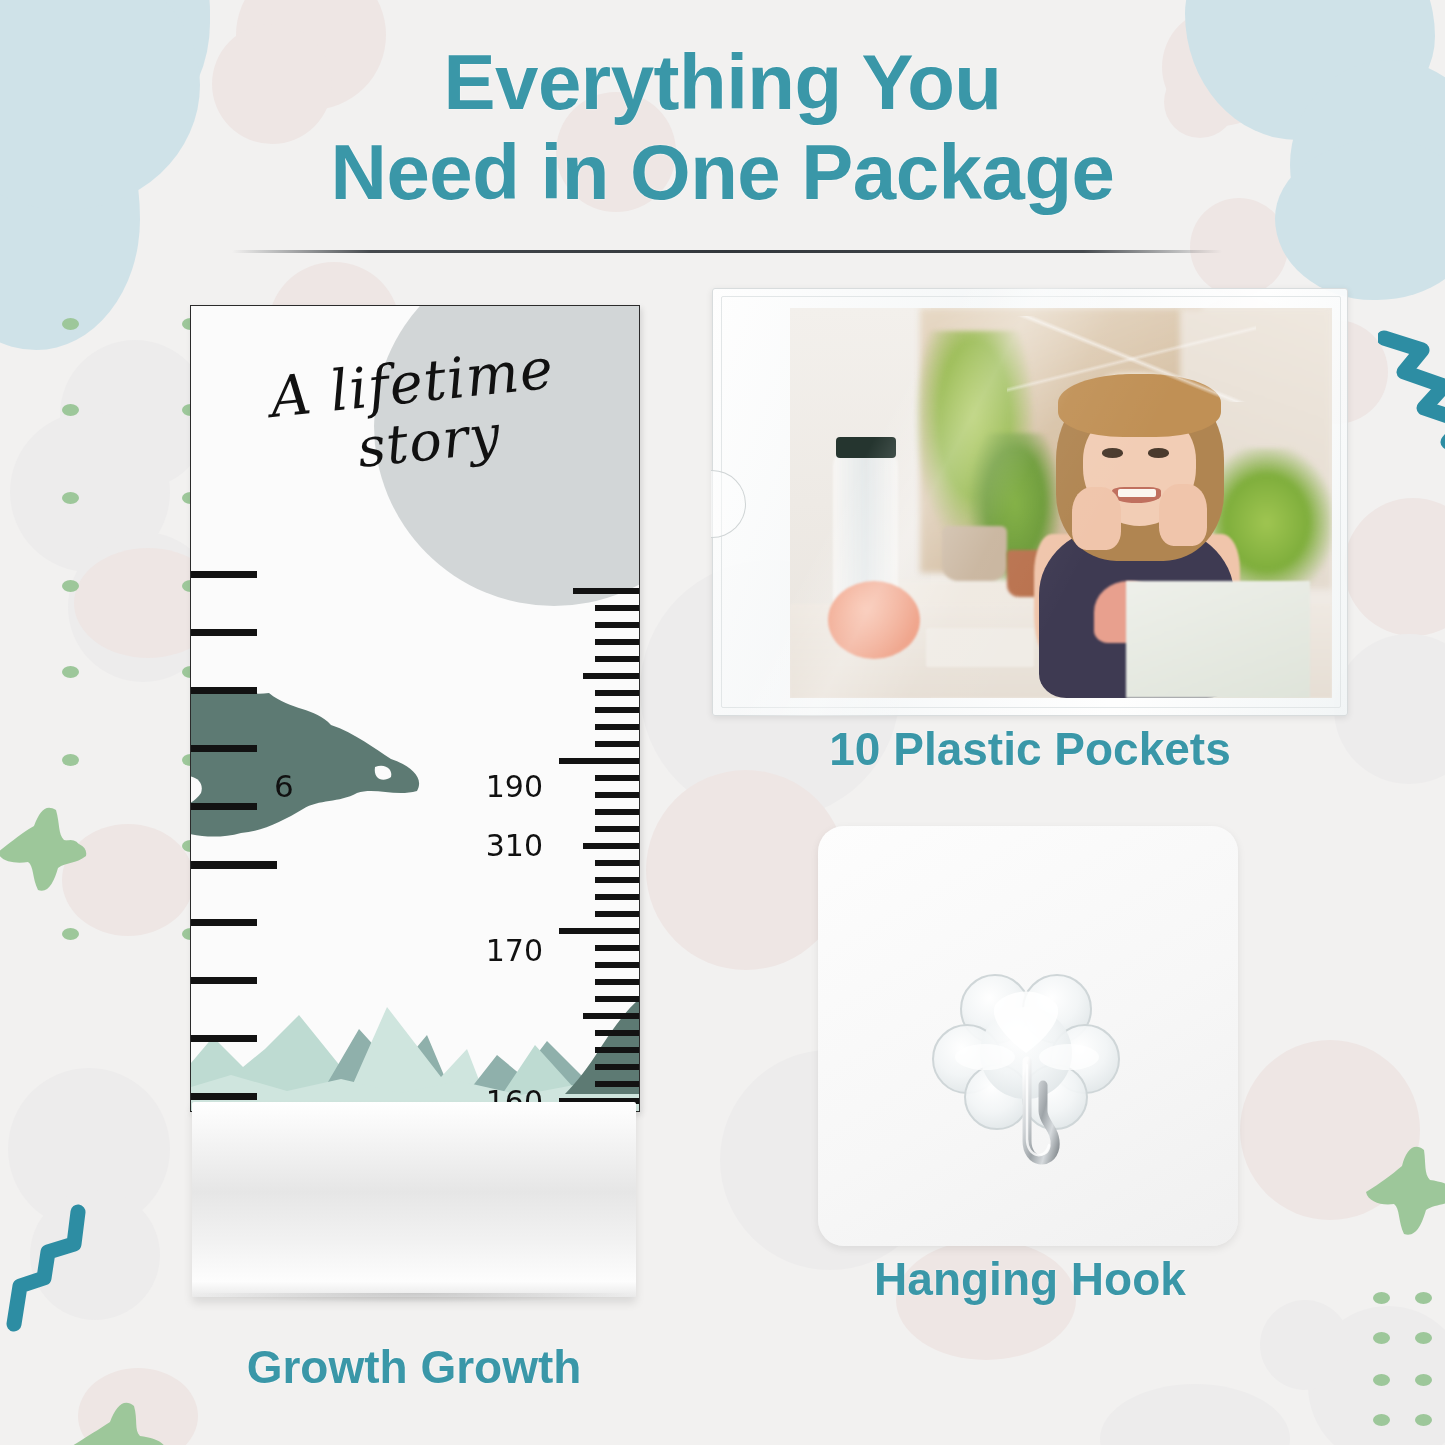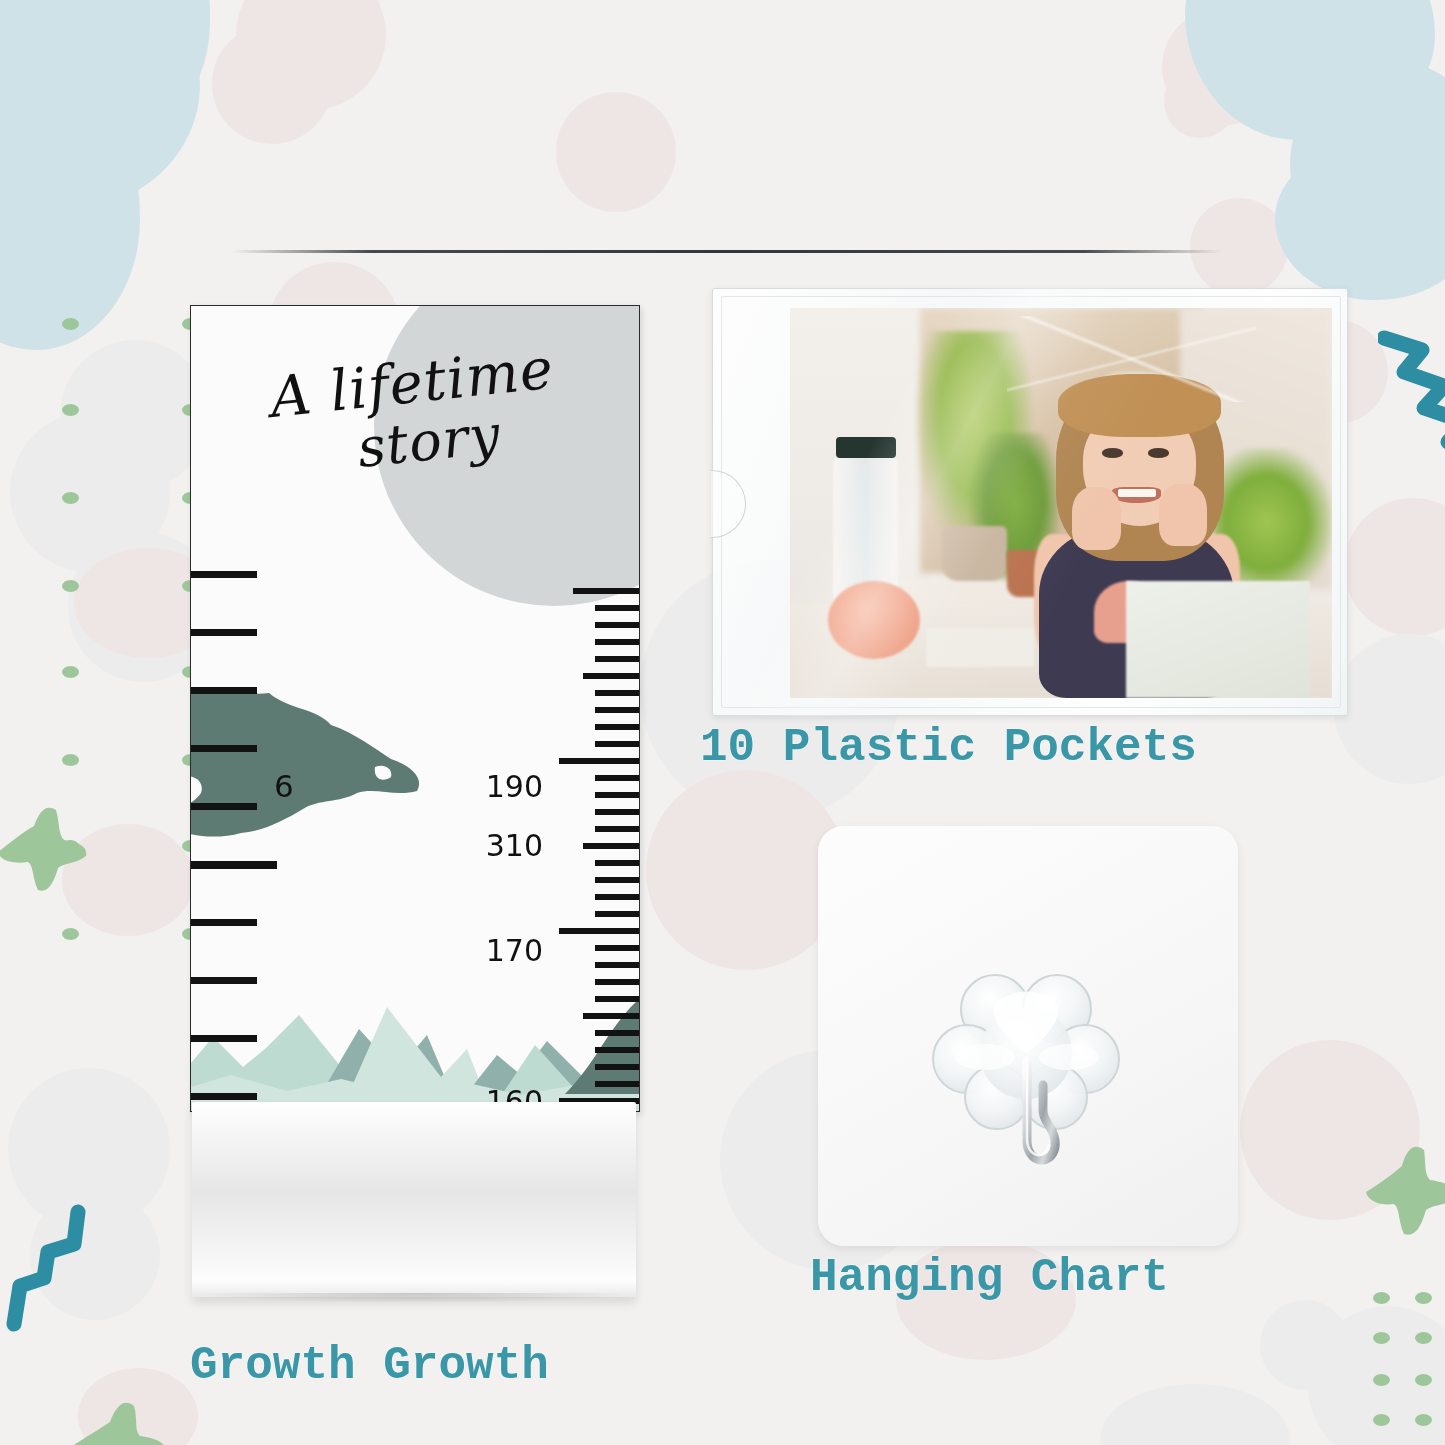--- a/index.html
+++ b/index.html
@@ -80,22 +80,22 @@
     background:linear-gradient(to bottom,#ffffff 0%,#f5f5f5 18%,#e6e6e6 46%,#f2f2f2 72%,#fdfdfd 92%,#e9e9e9 100%);
     border-radius:2px;
     box-shadow:0 6px 10px rgba(0,0,0,.10);
   }
   .gc-roll:after{
     content:"";position:absolute;left:0;right:0;bottom:-6px;height:10px;
     background:radial-gradient(ellipse at 50% 0%,rgba(0,0,0,.16),rgba(0,0,0,0) 70%);
   }
 
   .caption{
-    position:absolute;text-align:left;color:#3a97a8;
-    font-family:Liberation Mono, monospace;font-weight:bold;font-size:46px;
+    position:absolute;text-align:center;color:#3a97a8;
+    font-family:Liberation Sans, sans-serif;font-weight:bold;font-size:46px;
     text-shadow:0 0 2px rgba(255,255,255,.85);
   }
   .cap-growth{left:190px;top:1340px;width:448px;}
   .cap-pockets{left:700px;top:722px;width:660px;}
   .cap-hook{left:810px;top:1252px;width:440px;}
 
   
   .pp{position:absolute;left:712px;top:288px;width:636px;height:428px;}
   .pp-sleeve{
     position:absolute;inset:0;
@@ -244,20 +244,26 @@
     </svg>
 
     <svg class="zig" style="left:1378px;top:330px;" width="130" height="130" viewBox="0 0 130 130" aria-hidden="true">
       <polyline points="6,8 44,20 26,42 66,56 46,78 88,92 70,112" fill="none" stroke="#2d8da3" stroke-width="15" stroke-linecap="round" stroke-linejoin="round"></polyline>
     </svg>
     <svg class="zig" style="left:0px;top:1202px;" width="110" height="135" viewBox="0 0 110 135" aria-hidden="true">
       <polyline points="78,10 74,42 48,50 44,76 20,84 14,122" fill="none" stroke="#2d8da3" stroke-width="15" stroke-linecap="round" stroke-linejoin="round"></polyline>
     </svg>
   </div>
 
+  <div class="header">
+    <div class="title">
+      <span>Everything You</span>
+      <span class="l2">Need in One Package</span>
+    </div>
+  </div>
   <div class="divider"></div>
 
   <div class="gc-wrap">
 
     <div class="gc-panel">
       <span class="gc-graycircle"></span>
 
       <svg class="gc-mountains" viewBox="0 0 448 140" preserveAspectRatio="none" aria-hidden="true">
         <path d="M0 140 L0 92 L22 66 L52 96 L74 78 L108 44 L150 96 L176 72 L200 140 Z" fill="#bedbd2"></path>
         <path d="M120 140 L168 58 L206 100 L236 64 L268 140 Z" fill="#8fb0ab"></path>
@@ -417,15 +423,15 @@
 
         <g>
           <path d="M60 100 L148 100" stroke="url(#metalG)" stroke-width="9" stroke-linecap="round" fill="none"></path>
           <path d="M104 100 L104 180 C104 202 128 206 132 186 C134 168 120 162 120 150 L120 124" stroke="url(#metalG)" stroke-width="9" stroke-linecap="round" fill="none"></path>
           <path d="M104 104 L104 178 C104 196 122 200 126 184" stroke="#ffffff" stroke-width="2.5" stroke-linecap="round" fill="none" opacity=".8"></path>
         </g>
       </svg>
     </div>
   </div>
 
-  <div class="caption cap-hook">Hanging Chart</div>
+  <div class="caption cap-hook">Hanging Hook</div>
 
 </div>
 
 </body></html>

